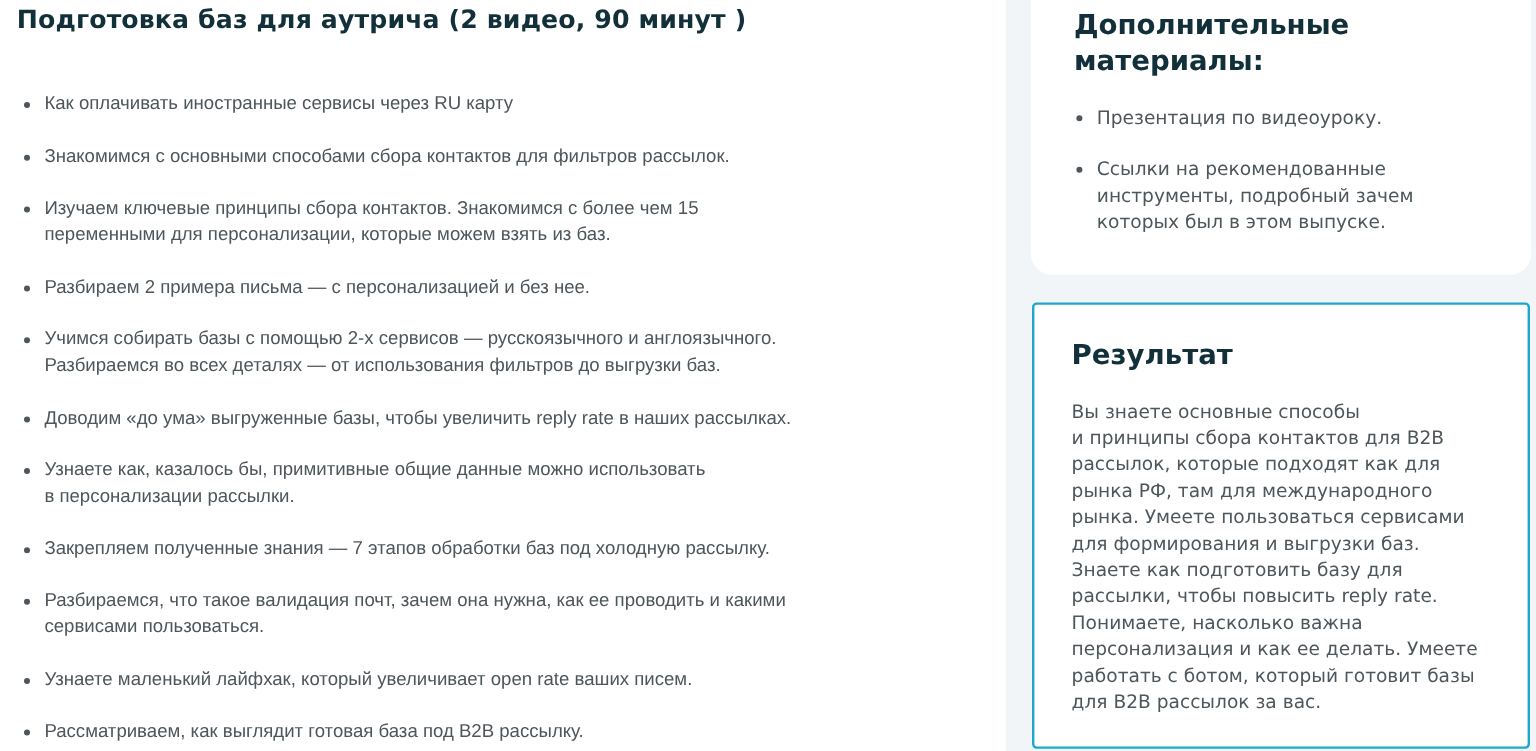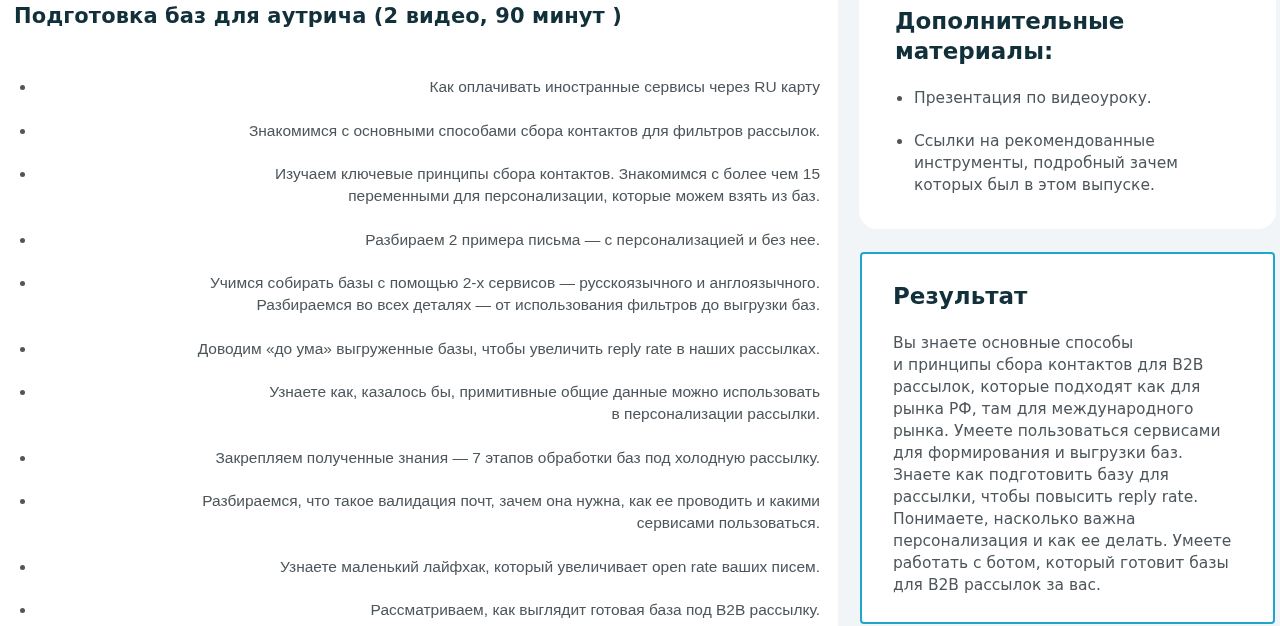--- a/index.html
+++ b/index.html
@@ -48,21 +48,20 @@
     }
     .left li {
       position: relative;
       padding-left: 37px;
       font-size: 15.5px;
       line-height: 22px;
       color: #4d565b;
       font-family: "Liberation Sans", sans-serif;
       margin-bottom: 21.5px;
       white-space: pre-line;
-      text-align: right;
     }
     .left li .bullet {
       position: absolute;
       left: 20px;
       top: 9px;
       width: 5px;
       height: 5px;
       border-radius: 50%;
       background: #4d565b;
     }

